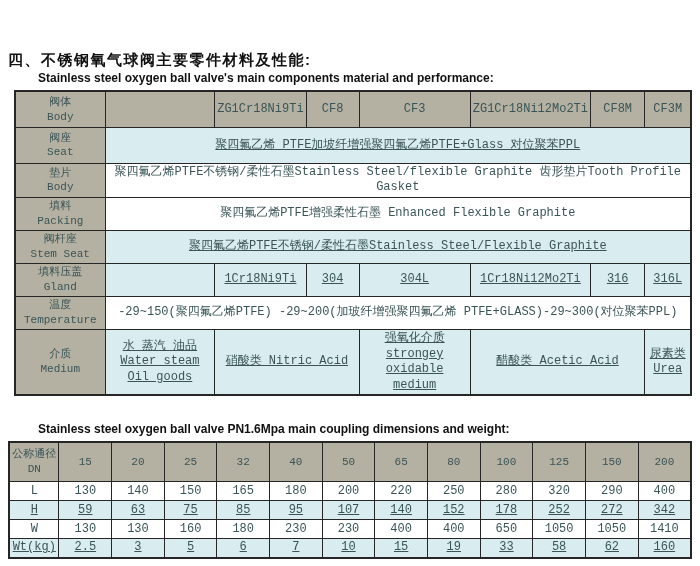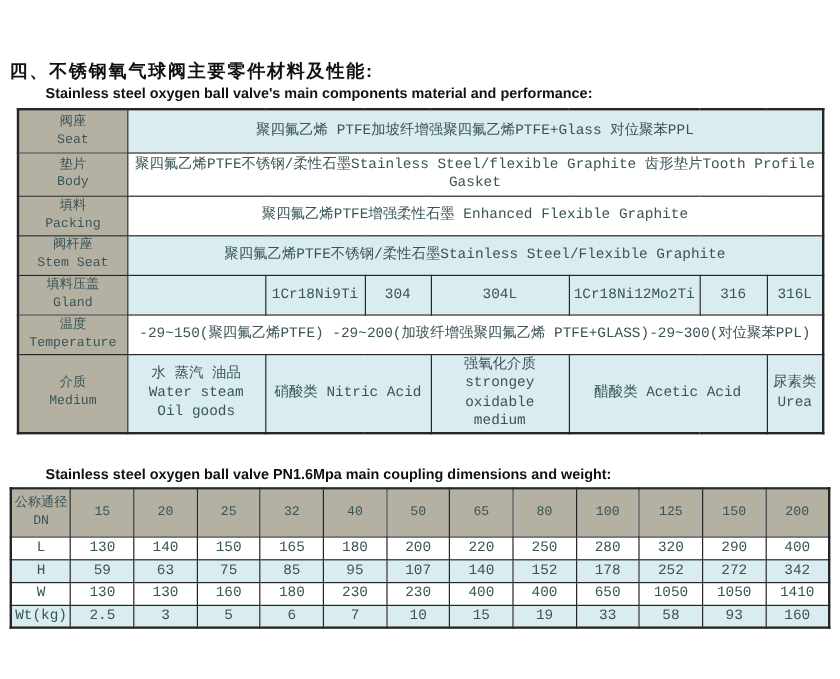--- a/index.html
+++ b/index.html
@@ -35,21 +35,21 @@
   td{
     border:1px solid var(--border-color);
     text-align:center;vertical-align:middle;
     font-family:"Liberation Mono","DejaVu Sans Mono",monospace;
     font-size:12px;color:var(--text-color);
     white-space:pre-line;line-height:1.3;
     padding:1px 2px;overflow:hidden;
   }
   .hdr{background:var(--header-bg);font-size:11px;line-height:1.35;}
   .bg-gray{background:var(--header-bg);}
-  .bg-blue{background:var(--stripe-bg);}
+  .bg-blue{background:var(--stripe-bg);text-decoration:underline;}
   .bg-white{background:var(--white-bg);}
   
   #table1 tr:nth-child(1) td{height:36px;}
   #table1 tr:nth-child(2) td{height:36px;}
   #table1 tr:nth-child(3) td{height:28px;}
   #table1 tr:nth-child(4) td{height:33px;}
   #table1 tr:nth-child(5) td{height:33px;}
   #table1 tr:nth-child(6) td{height:33px;}
   #table1 tr:nth-child(7) td{height:33px;}
   #table1 tr:nth-child(8) td{height:31px;}
@@ -74,20 +74,31 @@
           <col style="width:115px">
           <col style="width:83px">
         <col style="width:55px">
           <col style="width:115px">
           <col style="width:109px">
         <col style="width:56px">
           <col style="width:47px">
       </colgroup>
       <tbody>
           <tr>
+            <td class="hdr">阀体
+Body</td>
+            <td class="bg-gray"></td>
+            <td class="bg-gray">ZG1Cr18Ni9Ti</td>
+            <td class="bg-gray">CF8</td>
+            <td class="bg-gray">CF3</td>
+            <td class="bg-gray">ZG1Cr18Ni12Mo2Ti</td>
+            <td class="bg-gray">CF8M</td>
+            <td class="bg-gray">CF3M</td>
+          </tr>
+          <tr>
             <td class="hdr">阀座
 Seat</td>
             <td class="bg-blue" colspan="7">聚四氟乙烯 PTFE加坡纤增强聚四氟乙烯PTFE+Glass 对位聚苯PPL</td>
           </tr>
           <tr>
             <td class="hdr">垫片
 Body</td>
             <td class="bg-white" colspan="7">聚四氟乙烯PTFE不锈钢/柔性石墨Stainless Steel/flexible Graphite 齿形垫片Tooth Profile Gasket</td>
           </tr>
           <tr>
@@ -219,20 +230,20 @@
             <td class="bg-blue">2.5</td>
             <td class="bg-blue">3</td>
             <td class="bg-blue">5</td>
             <td class="bg-blue">6</td>
             <td class="bg-blue">7</td>
             <td class="bg-blue">10</td>
             <td class="bg-blue">15</td>
             <td class="bg-blue">19</td>
             <td class="bg-blue">33</td>
             <td class="bg-blue">58</td>
-            <td class="bg-blue">93</td>
+            <td class="bg-blue">62</td>
             <td class="bg-blue">160</td>
           </tr>
         </tbody>
     </table>
   </div>
 
 </div>
 
 </body></html>

